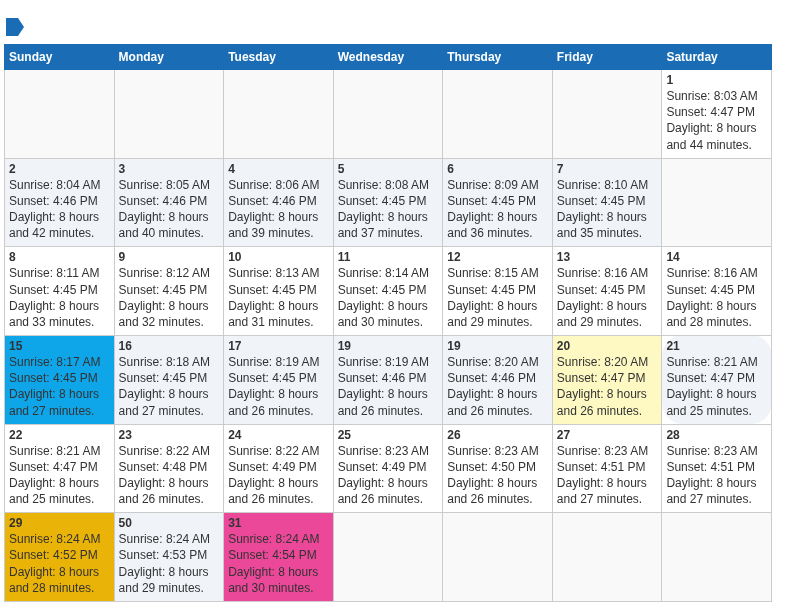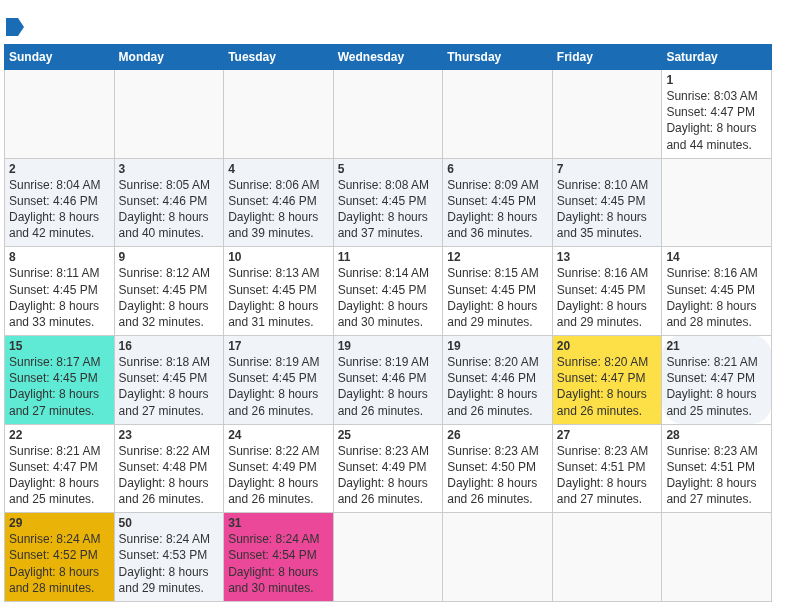--- a/index.html
+++ b/index.html
@@ -147,26 +147,26 @@
         <tr>
           <td><span class="day-num">8</span><span class="day-info">Sunrise: 8:11 AM<br>Sunset: 4:45 PM<br>Daylight: 8 hours and 33 minutes.</span></td>
           <td><span class="day-num">9</span><span class="day-info">Sunrise: 8:12 AM<br>Sunset: 4:45 PM<br>Daylight: 8 hours and 32 minutes.</span></td>
           <td><span class="day-num">10</span><span class="day-info">Sunrise: 8:13 AM<br>Sunset: 4:45 PM<br>Daylight: 8 hours and 31 minutes.</span></td>
           <td><span class="day-num">11</span><span class="day-info">Sunrise: 8:14 AM<br>Sunset: 4:45 PM<br>Daylight: 8 hours and 30 minutes.</span></td>
           <td><span class="day-num">12</span><span class="day-info">Sunrise: 8:15 AM<br>Sunset: 4:45 PM<br>Daylight: 8 hours and 29 minutes.</span></td>
           <td><span class="day-num">13</span><span class="day-info">Sunrise: 8:16 AM<br>Sunset: 4:45 PM<br>Daylight: 8 hours and 29 minutes.</span></td>
           <td><span class="day-num">14</span><span class="day-info">Sunrise: 8:16 AM<br>Sunset: 4:45 PM<br>Daylight: 8 hours and 28 minutes.</span></td>
         </tr>
         <tr>
-          <td style="background: #5eead4;"><span class="day-num">15</span><span class="day-info">Sunrise: 8:17 AM<br>Sunset: 4:45 PM<br>Daylight: 8 hours and 27 minutes.</span></td>
+          <td style="background: #0ea5e9;"><span class="day-num">15</span><span class="day-info">Sunrise: 8:17 AM<br>Sunset: 4:45 PM<br>Daylight: 8 hours and 27 minutes.</span></td>
           <td style="background: rgb(240, 244, 249);"><span class="day-num">16</span><span class="day-info">Sunrise: 8:18 AM<br>Sunset: 4:45 PM<br>Daylight: 8 hours and 27 minutes.</span></td>
           <td style="background: rgb(240, 244, 249);"><span class="day-num">17</span><span class="day-info">Sunrise: 8:19 AM<br>Sunset: 4:45 PM<br>Daylight: 8 hours and 26 minutes.</span></td>
           <td style="background: rgb(240, 244, 249);"><span class="day-num">19</span><span class="day-info">Sunrise: 8:19 AM<br>Sunset: 4:46 PM<br>Daylight: 8 hours and 26 minutes.</span></td>
           <td style="background: rgb(240, 244, 249);"><span class="day-num">19</span><span class="day-info">Sunrise: 8:20 AM<br>Sunset: 4:46 PM<br>Daylight: 8 hours and 26 minutes.</span></td>
-          <td style="background: #fde047;"><span class="day-num">20</span><span class="day-info">Sunrise: 8:20 AM<br>Sunset: 4:47 PM<br>Daylight: 8 hours and 26 minutes.</span></td>
+          <td style="background: #fef9c3;"><span class="day-num">20</span><span class="day-info">Sunrise: 8:20 AM<br>Sunset: 4:47 PM<br>Daylight: 8 hours and 26 minutes.</span></td>
           <td style="background: rgb(240, 244, 249); border-radius: 21px;"><span class="day-num">21</span><span class="day-info">Sunrise: 8:21 AM<br>Sunset: 4:47 PM<br>Daylight: 8 hours and 25 minutes.</span></td>
         </tr>
         <tr>
           <td><span class="day-num">22</span><span class="day-info">Sunrise: 8:21 AM<br>Sunset: 4:47 PM<br>Daylight: 8 hours and 25 minutes.</span></td>
           <td><span class="day-num">23</span><span class="day-info">Sunrise: 8:22 AM<br>Sunset: 4:48 PM<br>Daylight: 8 hours and 26 minutes.</span></td>
           <td><span class="day-num">24</span><span class="day-info">Sunrise: 8:22 AM<br>Sunset: 4:49 PM<br>Daylight: 8 hours and 26 minutes.</span></td>
           <td><span class="day-num">25</span><span class="day-info">Sunrise: 8:23 AM<br>Sunset: 4:49 PM<br>Daylight: 8 hours and 26 minutes.</span></td>
           <td><span class="day-num">26</span><span class="day-info">Sunrise: 8:23 AM<br>Sunset: 4:50 PM<br>Daylight: 8 hours and 26 minutes.</span></td>
           <td><span class="day-num">27</span><span class="day-info">Sunrise: 8:23 AM<br>Sunset: 4:51 PM<br>Daylight: 8 hours and 27 minutes.</span></td>
           <td><span class="day-num">28</span><span class="day-info">Sunrise: 8:23 AM<br>Sunset: 4:51 PM<br>Daylight: 8 hours and 27 minutes.</span></td>

